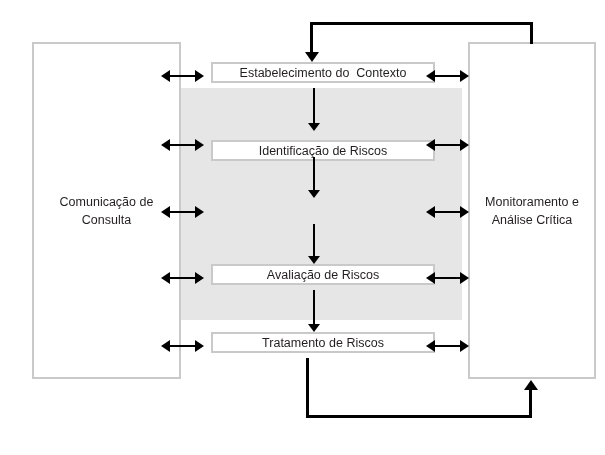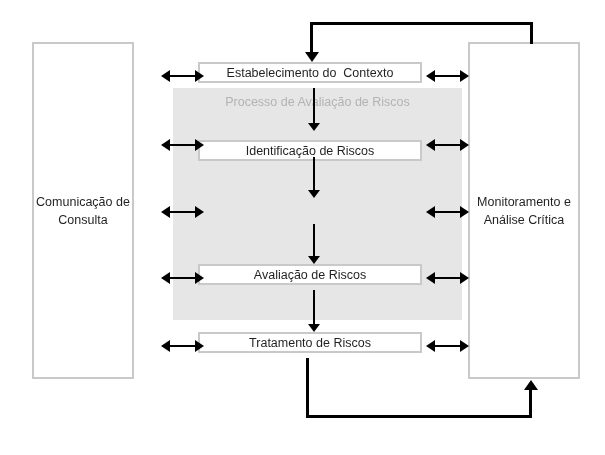--- a/index.html
+++ b/index.html
@@ -28,22 +28,22 @@
     align-items: center;
     justify-content: center;
     text-align: center;
   }
   .side-panel .panel-label {
     font-size: 12.5px;
     line-height: 18px;
     color: #231f20;
     white-space: pre-line;
   }
-  #panel-left  { left: 32px;  top: 42px; width: 102px; height: 337px; }
-  #panel-right { left: 468px; top: 42px; width: 112px; height: 337px; }
+  #panel-left  { left: 32px;  top: 42px; width: 149px; height: 337px; }
+  #panel-right { left: 468px; top: 42px; width: 128px; height: 337px; }
 
   
   #assessment-region {
     position: absolute;
     left: 173px;
     top: 88px;
     width: 289px;
     height: 232px;
     background: #e6e6e6;
   }
@@ -55,21 +55,21 @@
     text-align: center;
     font-size: 12.5px;
     color: #b3b3b3;
     line-height: 18px;
   }
 
   
   .process-box {
     position: absolute;
     box-sizing: border-box;
-    left: 198px;
+    left: 211px;
     width: 224px;
     height: 21px;
     border: 2px solid #c9c9c9;
     background: #ffffff;
     display: flex;
     align-items: center;
     justify-content: center;
     text-align: center;
   }
   .process-box .box-label {
@@ -217,21 +217,20 @@
     border-right: 7px solid transparent;
     border-bottom: 10px solid #000000;
   }
 </style>
 </head>
 <body>
 
 <div id="diagram-root">
 
   <div id="assessment-region"></div>
-  <div id="assessment-region-label">Processo de Avaliação de Riscos</div>
 
   <div id="panel-left" class="side-panel">
     <div class="panel-label">Comunicação de
 Consulta</div>
   </div>
 
   <div id="panel-right" class="side-panel">
     <div class="panel-label">Monitoramento e
 Análise Crítica</div>
   </div>

